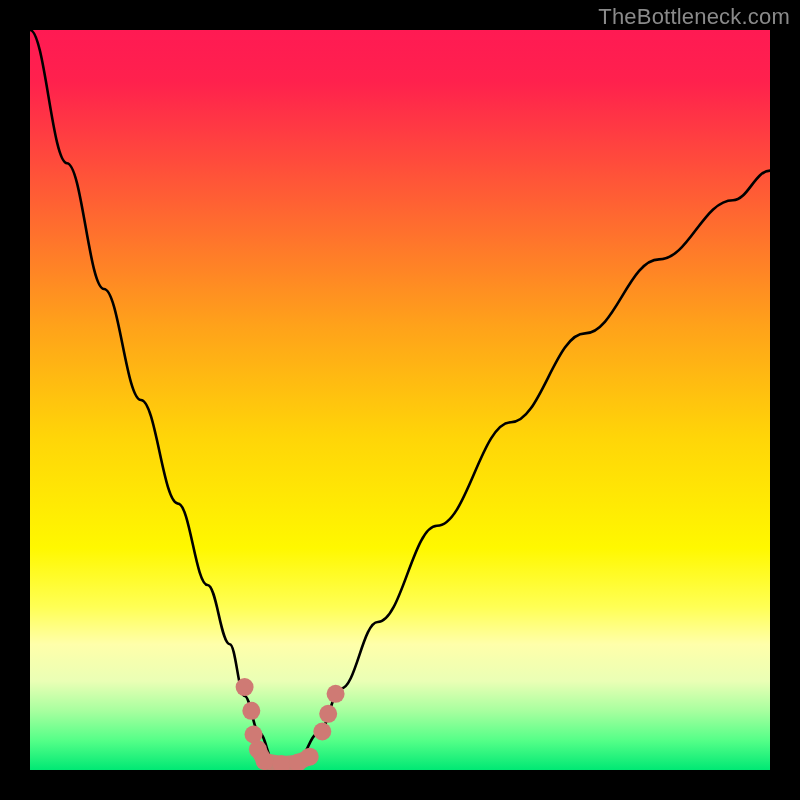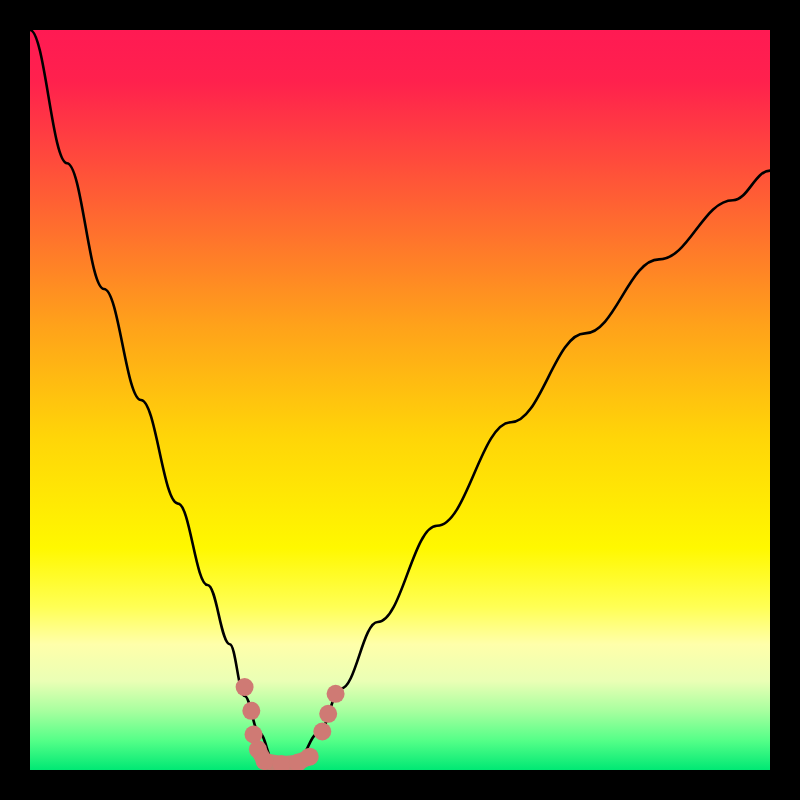--- a/index.html
+++ b/index.html
@@ -47,20 +47,21 @@
     font-weight: 500;
     letter-spacing: 0.2px;
     user-select: none;
   }
 </style>
 </head>
 <body>
 
 <div class="frame">
 
+  <div class="watermark">TheBottleneck.com</div>
 
   <div class="plot">
     <svg class="gradient" viewBox="0 0 740 740" preserveAspectRatio="none">
       <defs>
         <linearGradient id="bg" x1="0" y1="0" x2="0" y2="1">
             <stop offset="0.00%" stop-color="#ff1a53"></stop>
             <stop offset="7.00%" stop-color="#ff214d"></stop>
             <stop offset="20.00%" stop-color="#ff5438"></stop>
             <stop offset="40.00%" stop-color="#ffa21a"></stop>
             <stop offset="55.00%" stop-color="#ffd508"></stop>

